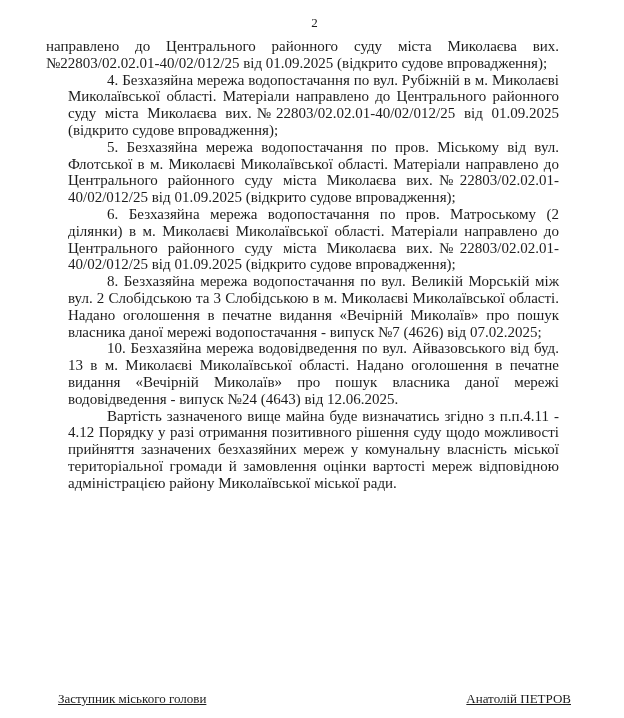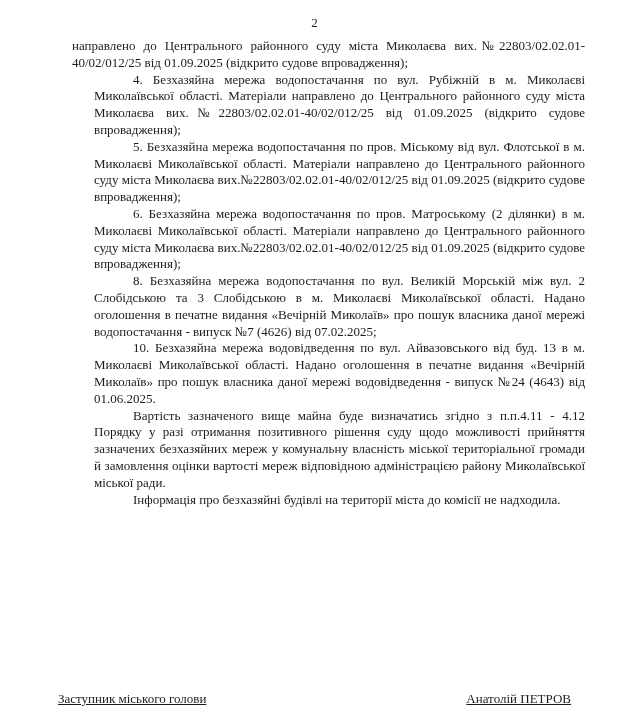--- a/index.html
+++ b/index.html
@@ -21,23 +21,23 @@
     top: 15px;
     left: 58px;
     width: 513px;
     text-align: center;
     font-size: 13px;
     line-height: 16.8px;
   }
   .content {
     position: absolute;
     top: 38px;
-    left: 72px;
+    left: 46px;
     width: 513px;
-    font-size: 13px;
+    font-size: 15px;
     line-height: 16.8px;
     text-align: justify;
   }
   .content p {
     margin: 0;
     padding: 0;
   }
   .content p.ind {
     text-indent: 39px;
     margin-left: 22px;
@@ -60,23 +60,22 @@
 <div class="page">
 
   <div class="page-number">2</div>
 
   <div class="content">
     <p>направлено до Центрального районного суду міста Миколаєва вих.№22803/02.02.01-40/02/012/25 від 01.09.2025 (відкрито судове впровадження);</p>
     <p class="ind">4. Безхазяйна мережа водопостачання по вул. Рубіжній в м. Миколаєві Миколаївської області. Матеріали направлено до Центрального районного суду міста Миколаєва вих.№22803/02.02.01-40/02/012/25 від 01.09.2025 (відкрито судове впровадження);</p>
     <p class="ind">5. Безхазяйна мережа водопостачання по пров. Міському від вул. Флотської в м. Миколаєві Миколаївської області. Матеріали направлено до Центрального районного суду міста Миколаєва вих.№22803/02.02.01-40/02/012/25 від 01.09.2025 (відкрито судове впровадження);</p>
     <p class="ind">6. Безхазяйна мережа водопостачання по пров. Матроському (2 ділянки) в м. Миколаєві Миколаївської області. Матеріали направлено до Центрального районного суду міста Миколаєва вих.№22803/02.02.01-40/02/012/25 від 01.09.2025 (відкрито судове впровадження);</p>
     <p class="ind">8. Безхазяйна мережа водопостачання по вул. Великій Морській між вул. 2 Слобідською та 3 Слобідською в м. Миколаєві Миколаївської області. Надано оголошення в печатне видання «Вечірній Миколаїв» про пошук власника даної мережі водопостачання - випуск №7 (4626) від 07.02.2025;</p>
-    <p class="ind">10. Безхазяйна мережа водовідведення по вул. Айвазовського від буд. 13 в м. Миколаєві Миколаївської області. Надано оголошення в печатне видання «Вечірній Миколаїв» про пошук власника даної мережі водовідведення - випуск №24 (4643) від 01.06.2025.</p>
+    <p class="ind">10. Безхазяйна мережа водовідведення по вул. Айвазовського від буд. 13 в м. Миколаєві Миколаївської області. Надано оголошення в печатне видання «Вечірній Миколаїв» про пошук власника даної мережі водовідведення - випуск №24 (4643) від 12.06.2025.</p>
     <p class="ind">Вартість зазначеного вище майна буде визначатись згідно з п.п.4.11 - 4.12 Порядку у разі отримання позитивного рішення суду щодо можливості прийняття зазначених безхазяйних мереж у комунальну власність міської територіальної громади й замовлення оцінки вартості мереж відповідною адміністрацією району Миколаївської міської ради.</p>
-    <p class="ind">Інформація про безхазяйні будівлі на території міста до комісії не надходила.</p>
   </div>
 
   <div class="signature-block">
     <span>Заступник міського голови</span>
     <span>Анатолій ПЕТРОВ</span>
   </div>
 
 </div>
 
 </body></html>

